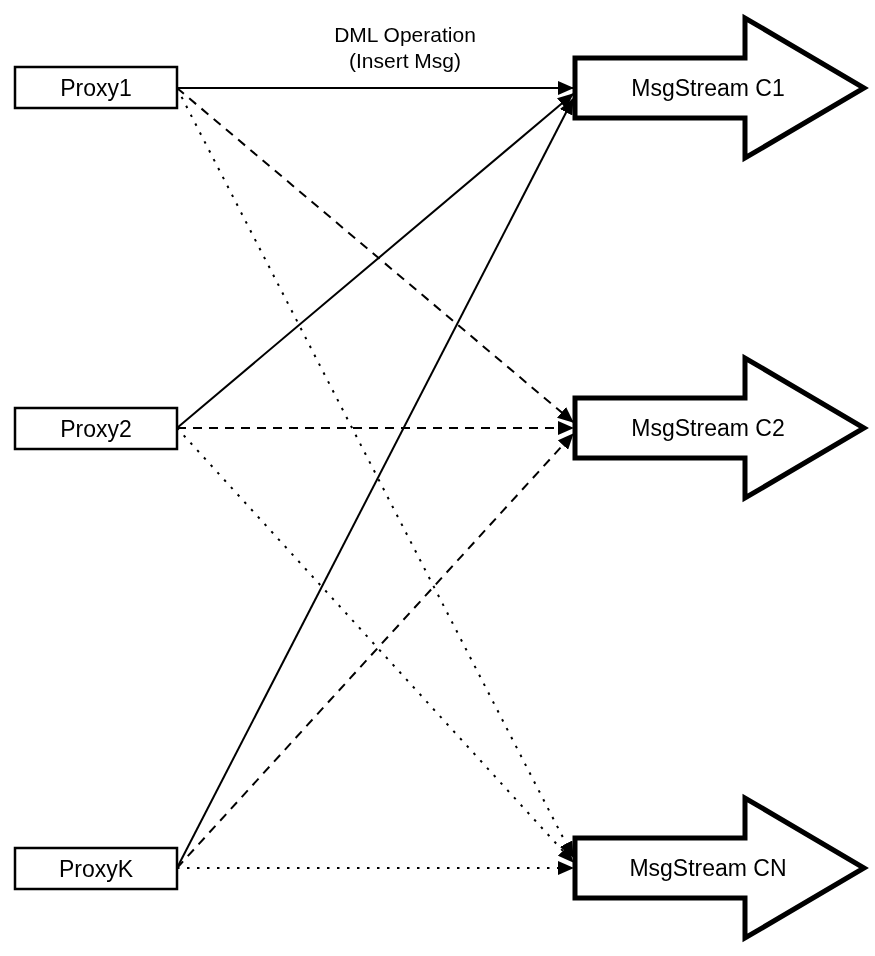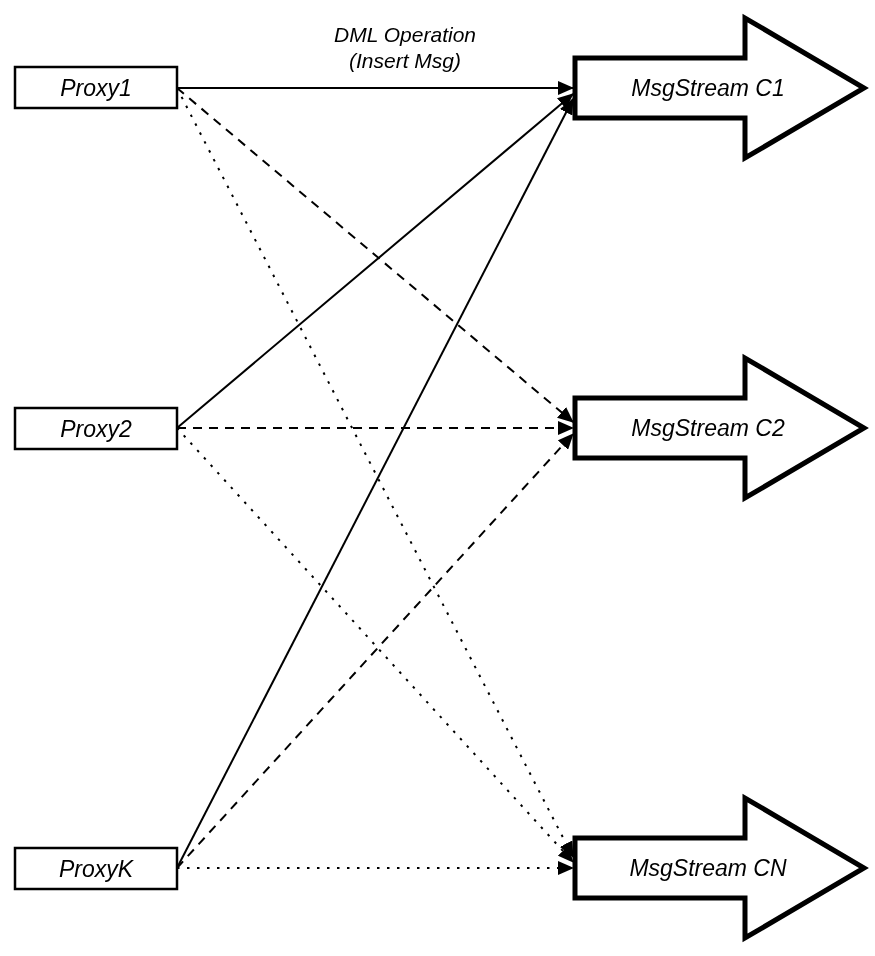--- a/index.html
+++ b/index.html
@@ -4,21 +4,21 @@
 <style>
   html, body {
     margin: 0;
     padding: 0;
     background: #ffffff;
     width: 875px;
     height: 956px;
     overflow: hidden;
     font-family: "Liberation Sans", "DejaVu Sans", sans-serif;
   }
-  .canvas { position: relative; width: 717px; height: 956px; font-style: italic; }
+  .canvas { position: relative; width: 717px; height: 956px; }
   svg { display: block; }
   .edge {
     stroke: #000000;
     stroke-width: 2;
     fill: none;
   }
   .edge.dashed { stroke-dasharray: 9 7; }
   .edge.dotted { stroke-dasharray: 2.5 7.5; }
   .node-box {
     fill: #ffffff;

